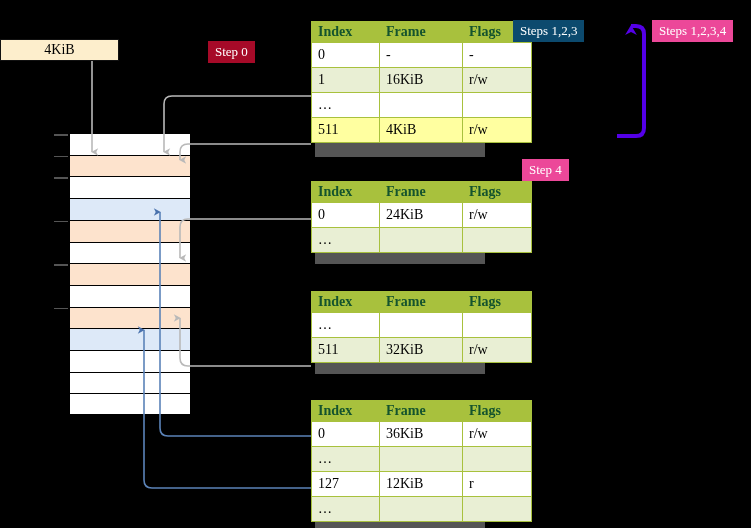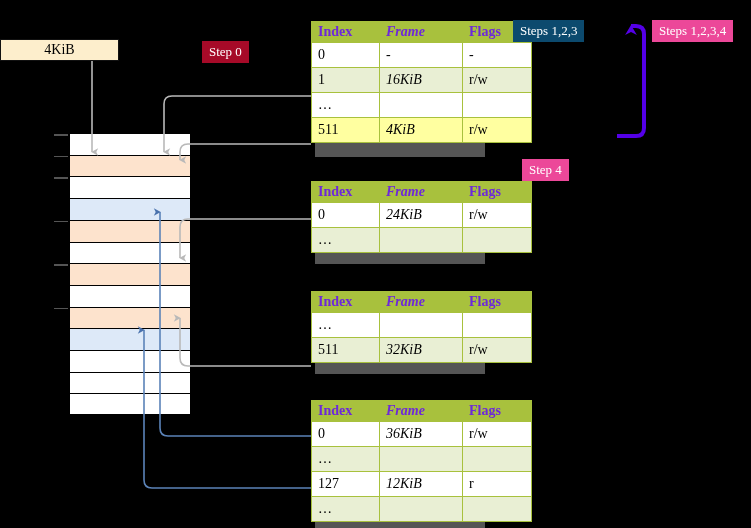--- a/index.html
+++ b/index.html
@@ -25,29 +25,29 @@
   .mrow.orange{background:#fde3cd;}
   .mrow.blue{background:#dde9f8;}
   .mrow.last{border-bottom:1.5px solid #000;}
   .mside{position:absolute;left:-1.5px;top:0;width:1.5px;height:282px;background:#000;}
   .mside.r{left:120px;}
   .tick{position:absolute;width:14px;height:1.5px;background:#555;left:-16px;}
 
   
   .ptable{position:absolute;border-collapse:collapse;font-size:14px;color:#000;
           background:#fff;}
-  .ptable th{background:#a8c13d;color:#6d28d9;font-weight:bold;text-align:left;
+  .ptable th{background:#a8c13d;color:#14532d;font-weight:bold;text-align:left;
              padding:2px 6px;border:1px solid #a8c13d;font-size:14px;}
   .ptable td{border:1px solid #a8c13d;padding:2px 6px;height:20px;
              vertical-align:middle;background:#fff;}
   .ptable tr.alt td{background:#e9efd4;}
   .ptable td.hl{background:#ffffa0;}
   .ptable tr.alt td.hl{background:#ffffa0;}
   .ptable .c1{width:55px;}
-  .ptable .c2{width:70px;font-style:italic;}
+  .ptable .c2{width:70px;}
   .ptable .c3{width:56px;}
   .shadow{position:absolute;background:#555;}
 </style>
 </head>
 <body>
 
 <div class="kib-box">
   <span>4KiB</span>
 </div>
 
@@ -186,21 +186,21 @@
         <tr class="alt">
           <td class="c1">…</td>
           <td class="c2"></td>
           <td class="c3"></td>
         </tr>
       </tbody>
     </table>
   </div>
 
 <div id="badges-host">
-    <div class="badge" style="left: 202px; top: 41px; background: rgb(166, 10, 40);">Step 0</div>
+    <div class="badge" style="left: 208px; top: 41px; background: rgb(166, 10, 40);">Step 0</div>
     <div class="badge" style="left: 513px; top: 20px; background: #0c4a6e;">Steps 1,2,3</div>
     <div class="badge" style="left: 652px; top: 20px; background: #ec4899;">Steps 1,2,3,4</div>
     <div class="badge" style="left: 522px; top: 159px; background: #ec4899;">Step 4</div>
   </div>
 
 <svg class="layer" viewBox="0 0 751 528" xmlns="http://www.w3.org/2000/svg">
   <defs>
     <marker id="ghead" markerWidth="9" markerHeight="9" refX="4.5" refY="7.4" orient="auto" markerUnits="userSpaceOnUse">
       <path d="M0.7,1.2 L4.5,8.2 L8.3,1.2 L4.5,3.1 Z" fill="#b9b9b9"></path>
     </marker>

